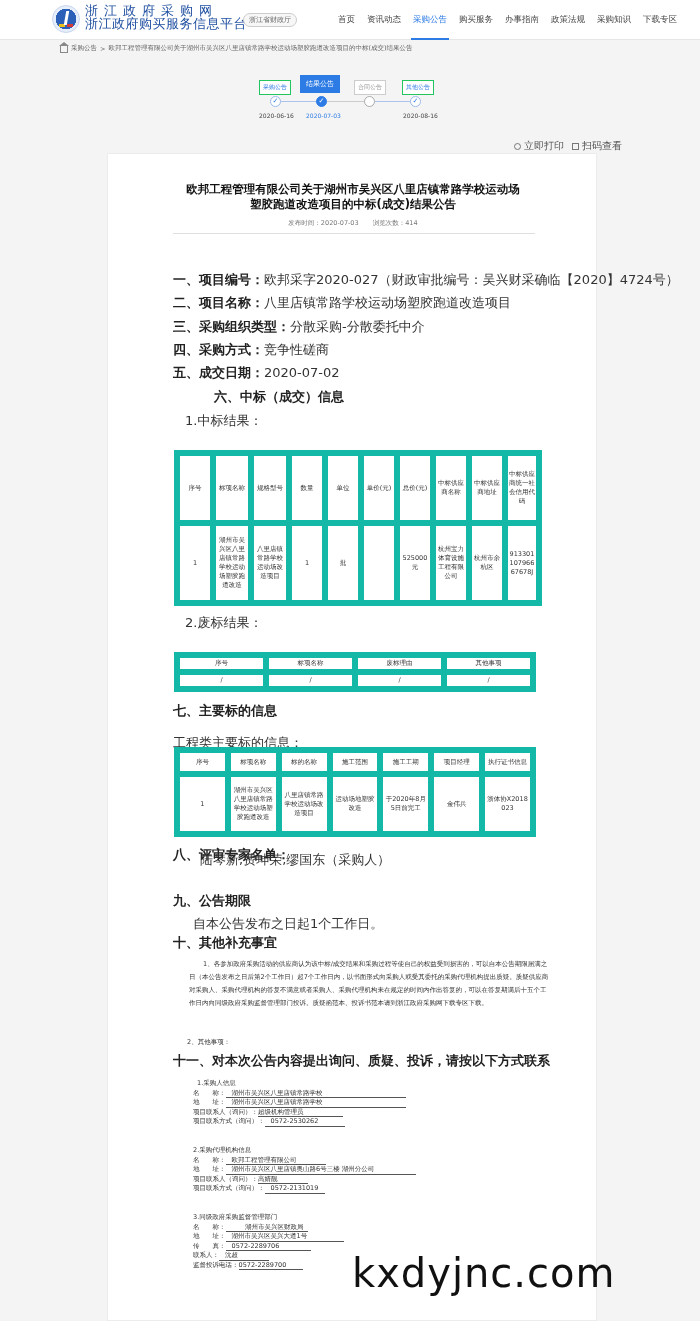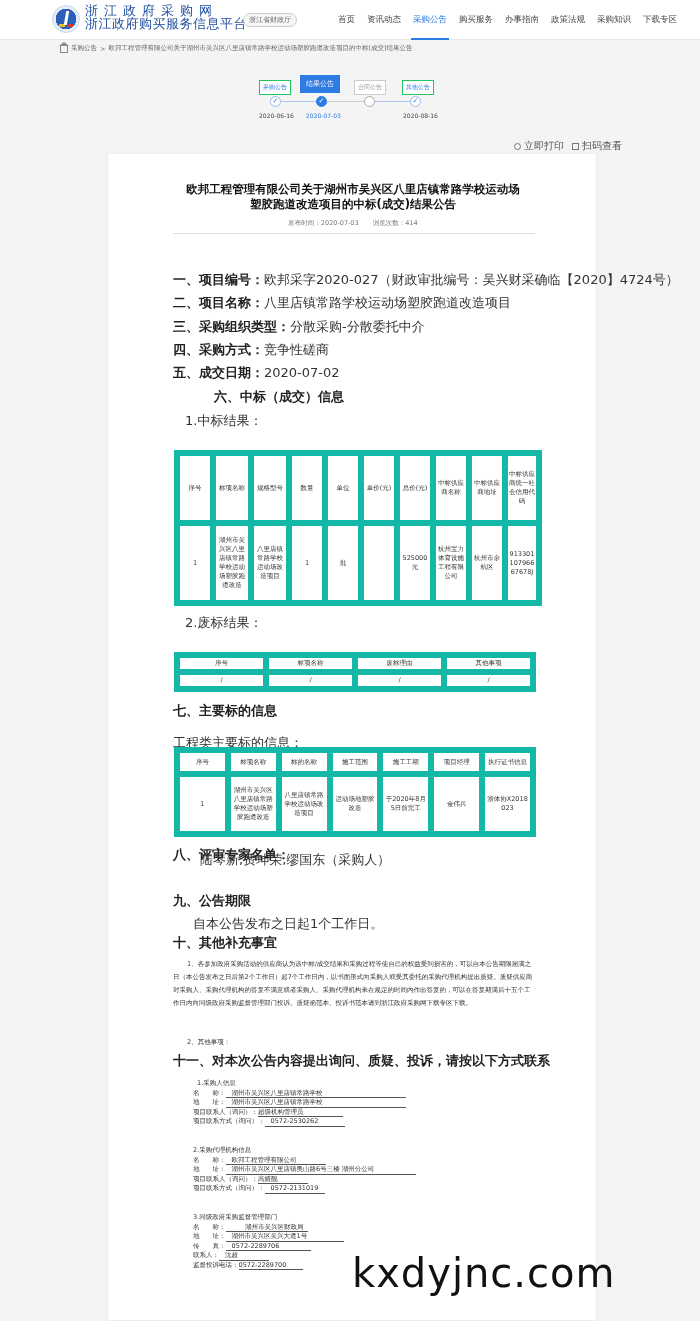--- a/index.html
+++ b/index.html
@@ -237,21 +237,21 @@
   </tr>
 </tbody>
   </table>
 
 <div class="doc h" style="top:846px;">八、评审专家名单：</div>
 <div class="doc" style="top:851px;left:200px;">陆琴新,费坤荣,缪国东（采购人）</div>
 <div class="doc h" style="top:892px;">九、公告期限</div>
 <div class="doc" style="top:915px;left:193px;">自本公告发布之日起1个工作日。</div>
 <div class="doc h" style="top:934px;font-family:Liberation Serif, serif;">十、其他补充事宜</div>
 
-<div class="para" style="top:958px;">1、各参加政府采购活动的供应商认为该中标/成交结果和采购过程等使自己的权益受到损害的，可以自本公告期限届满之日（本公告发布之日后第2个工作日）起7个工作日内，以书面形式向采购人或受其委托的采购代理机构提出质疑。质疑供应商对采购人、采购代理机构的答复不满意或者采购人、采购代理机构未在规定的时间内作出答复的，可以在答复期满后十五个工作日内向同级政府采购监督管理部门投诉。质疑函范本、投诉书范本请到浙江政府采购网下载专区下载。</div>
+<div class="para" style="top:958px;margin-left:16px;">1、各参加政府采购活动的供应商认为该中标/成交结果和采购过程等使自己的权益受到损害的，可以自本公告期限届满之日（本公告发布之日后第2个工作日）起7个工作日内，以书面形式向采购人或受其委托的采购代理机构提出质疑。质疑供应商对采购人、采购代理机构的答复不满意或者采购人、采购代理机构未在规定的时间内作出答复的，可以在答复期满后十五个工作日内向同级政府采购监督管理部门投诉。质疑函范本、投诉书范本请到浙江政府采购网下载专区下载。</div>
 <div class="doc" style="top:1038px;left:187px;font-size:6.5px;">2、其他事项：</div>
 <div class="doc h" style="top:1052px;">十一、对本次公告内容提出询问、质疑、投诉，请按以下方式联系</div>
 
 <div class="contact" style="top:1079px;">
   <div style="padding-left:4px;">1.采购人信息</div>
   <div class="row">
       <span class="k">名　　称：</span>
       <span class="v" style="width:180px;">湖州市吴兴区八里店镇常路学校</span>
     </div>
   <div class="row">

